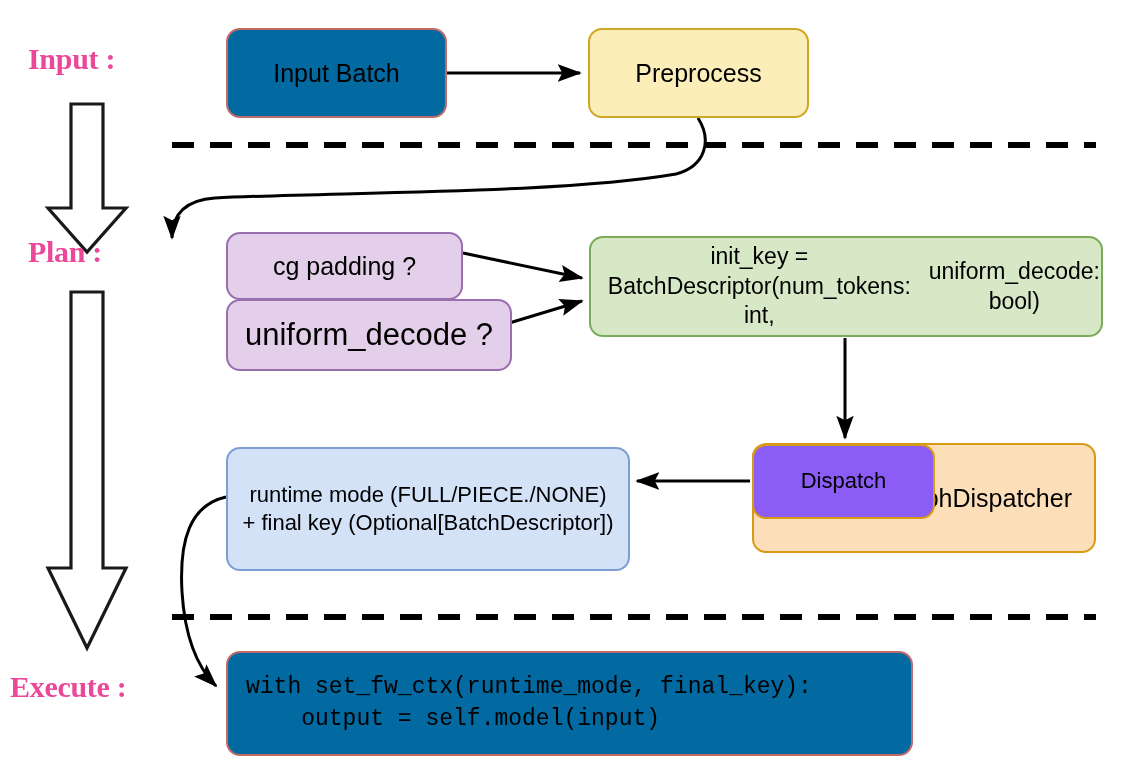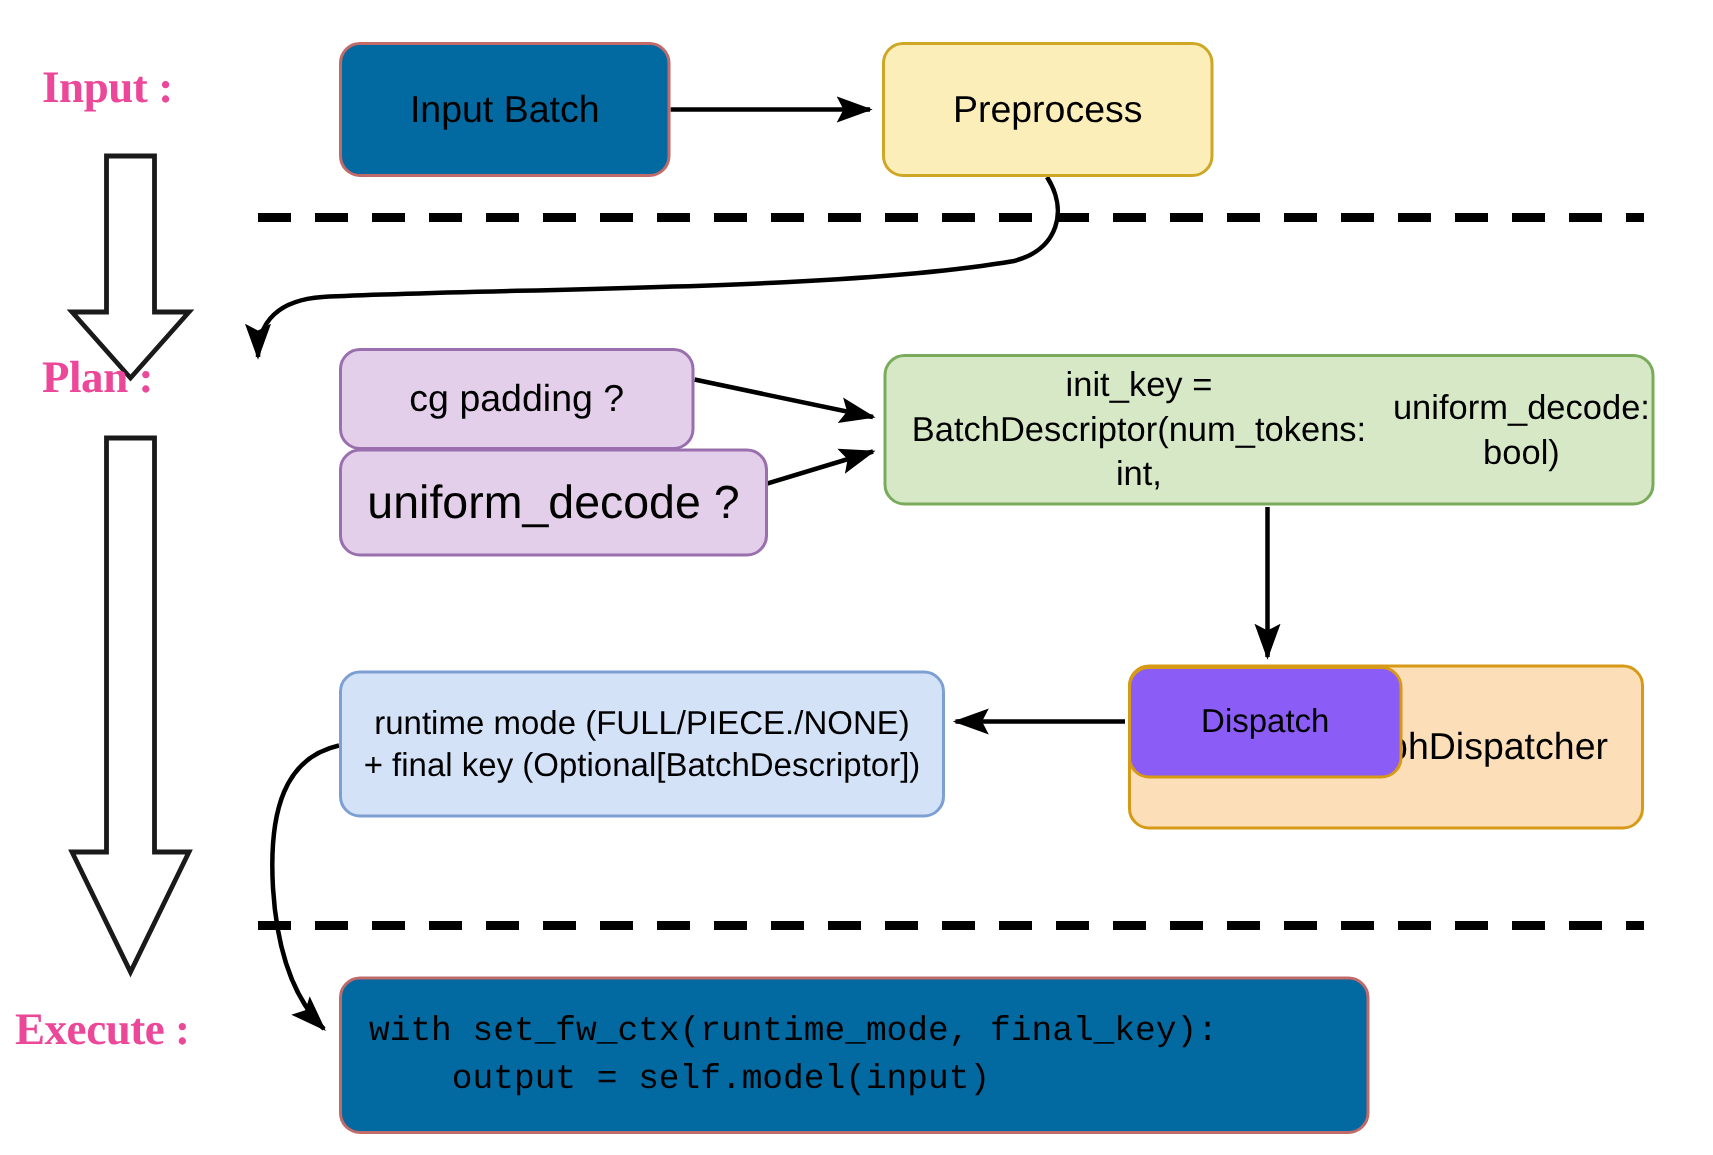--- a/index.html
+++ b/index.html
@@ -149,21 +149,21 @@
 
   <div class="node node-orange-outer" style="left:752px; top:443px; width:344px; height:110px; font-size:25px;">
     <div style="display:flex; flex-direction:row; align-items:center;">
       <span>Cudagraph</span>
       <span>Dispatcher</span>
     </div>
   </div>
 
   <div class="node node-orange-inner" style="left:752px; top:444px; width:183px; height:75px; font-size:22px;">Dispatch</div>
 
-  <div class="node node-blue" style="left:226px; top:447px; width:404px; height:98px; font-size:22px; flex-direction:column;">
+  <div class="node node-blue" style="left:226px; top:447px; width:404px; height:124px; font-size:22px; flex-direction:column;">
     <span>runtime mode (FULL/PIECE./NONE)</span>
     <span>+ final key (Optional[BatchDescriptor])</span>
   </div>
 
   <div class="node node-pink code-node" style="left:226px; top:651px; width:687px; height:105px;">
     <pre><span>with set_fw_ctx(runtime_mode, final_key):</span>
 <span>    output = self.model(input)</span></pre>
   </div>
 
 </div>

